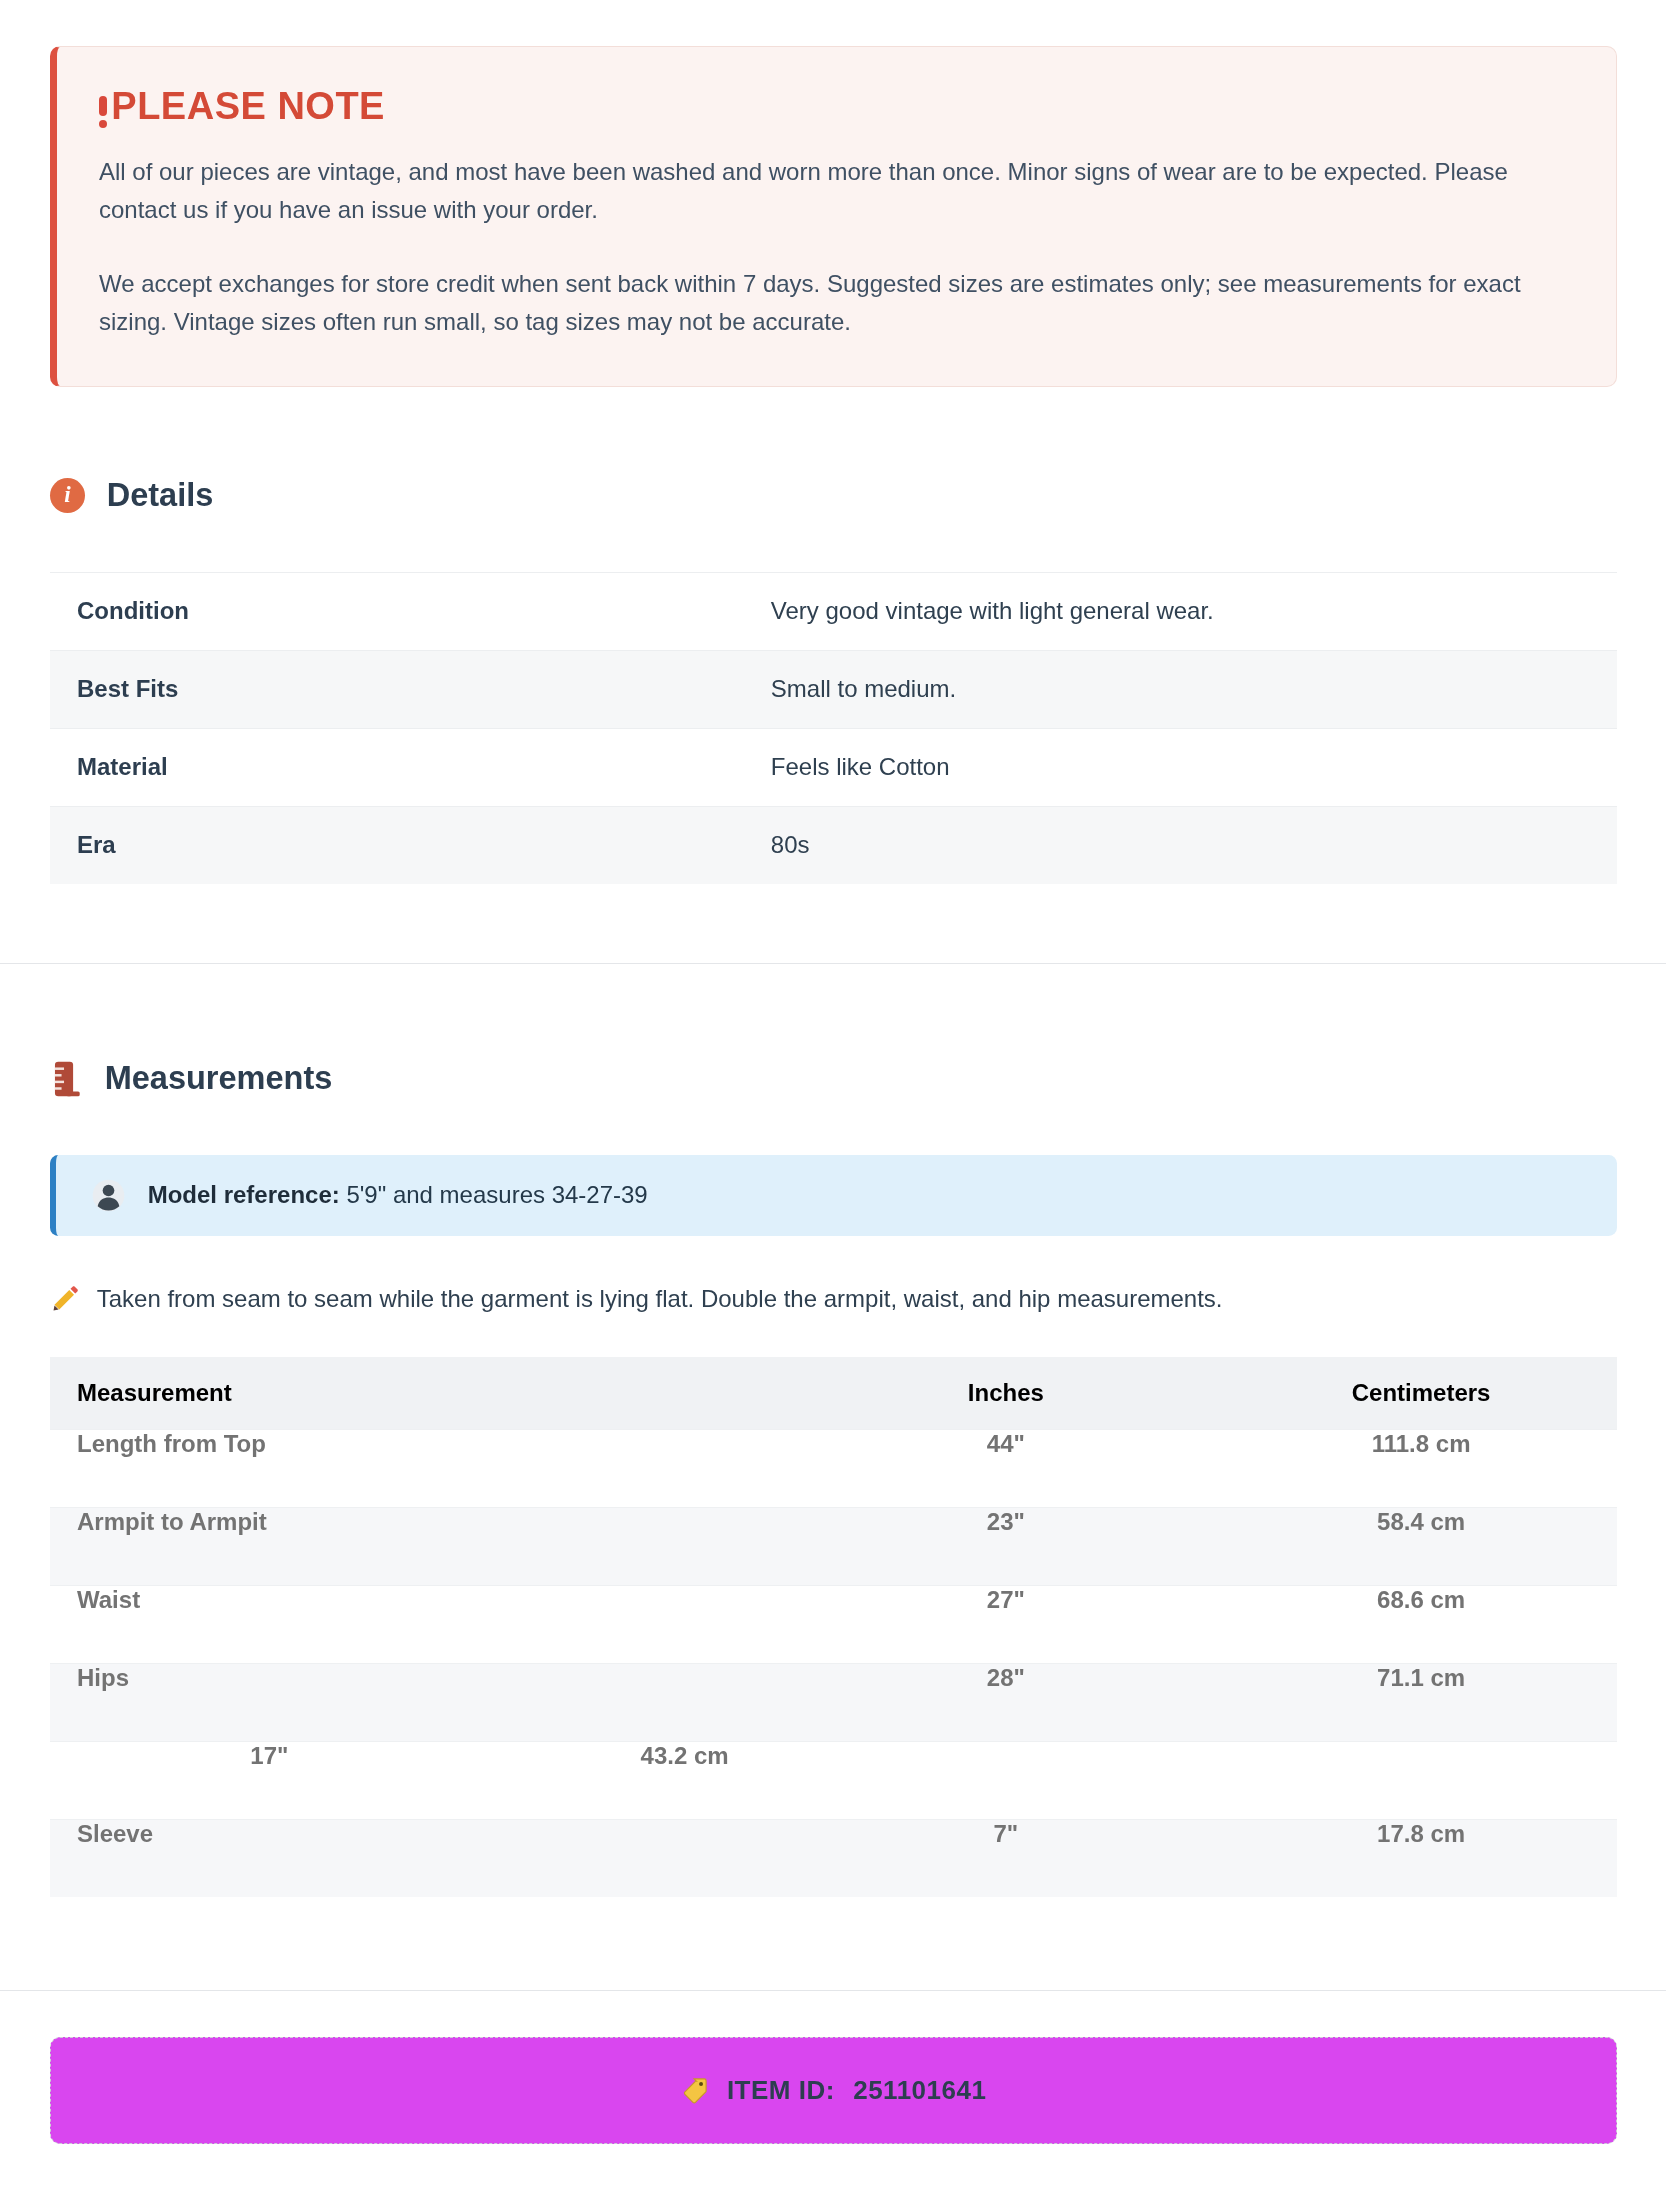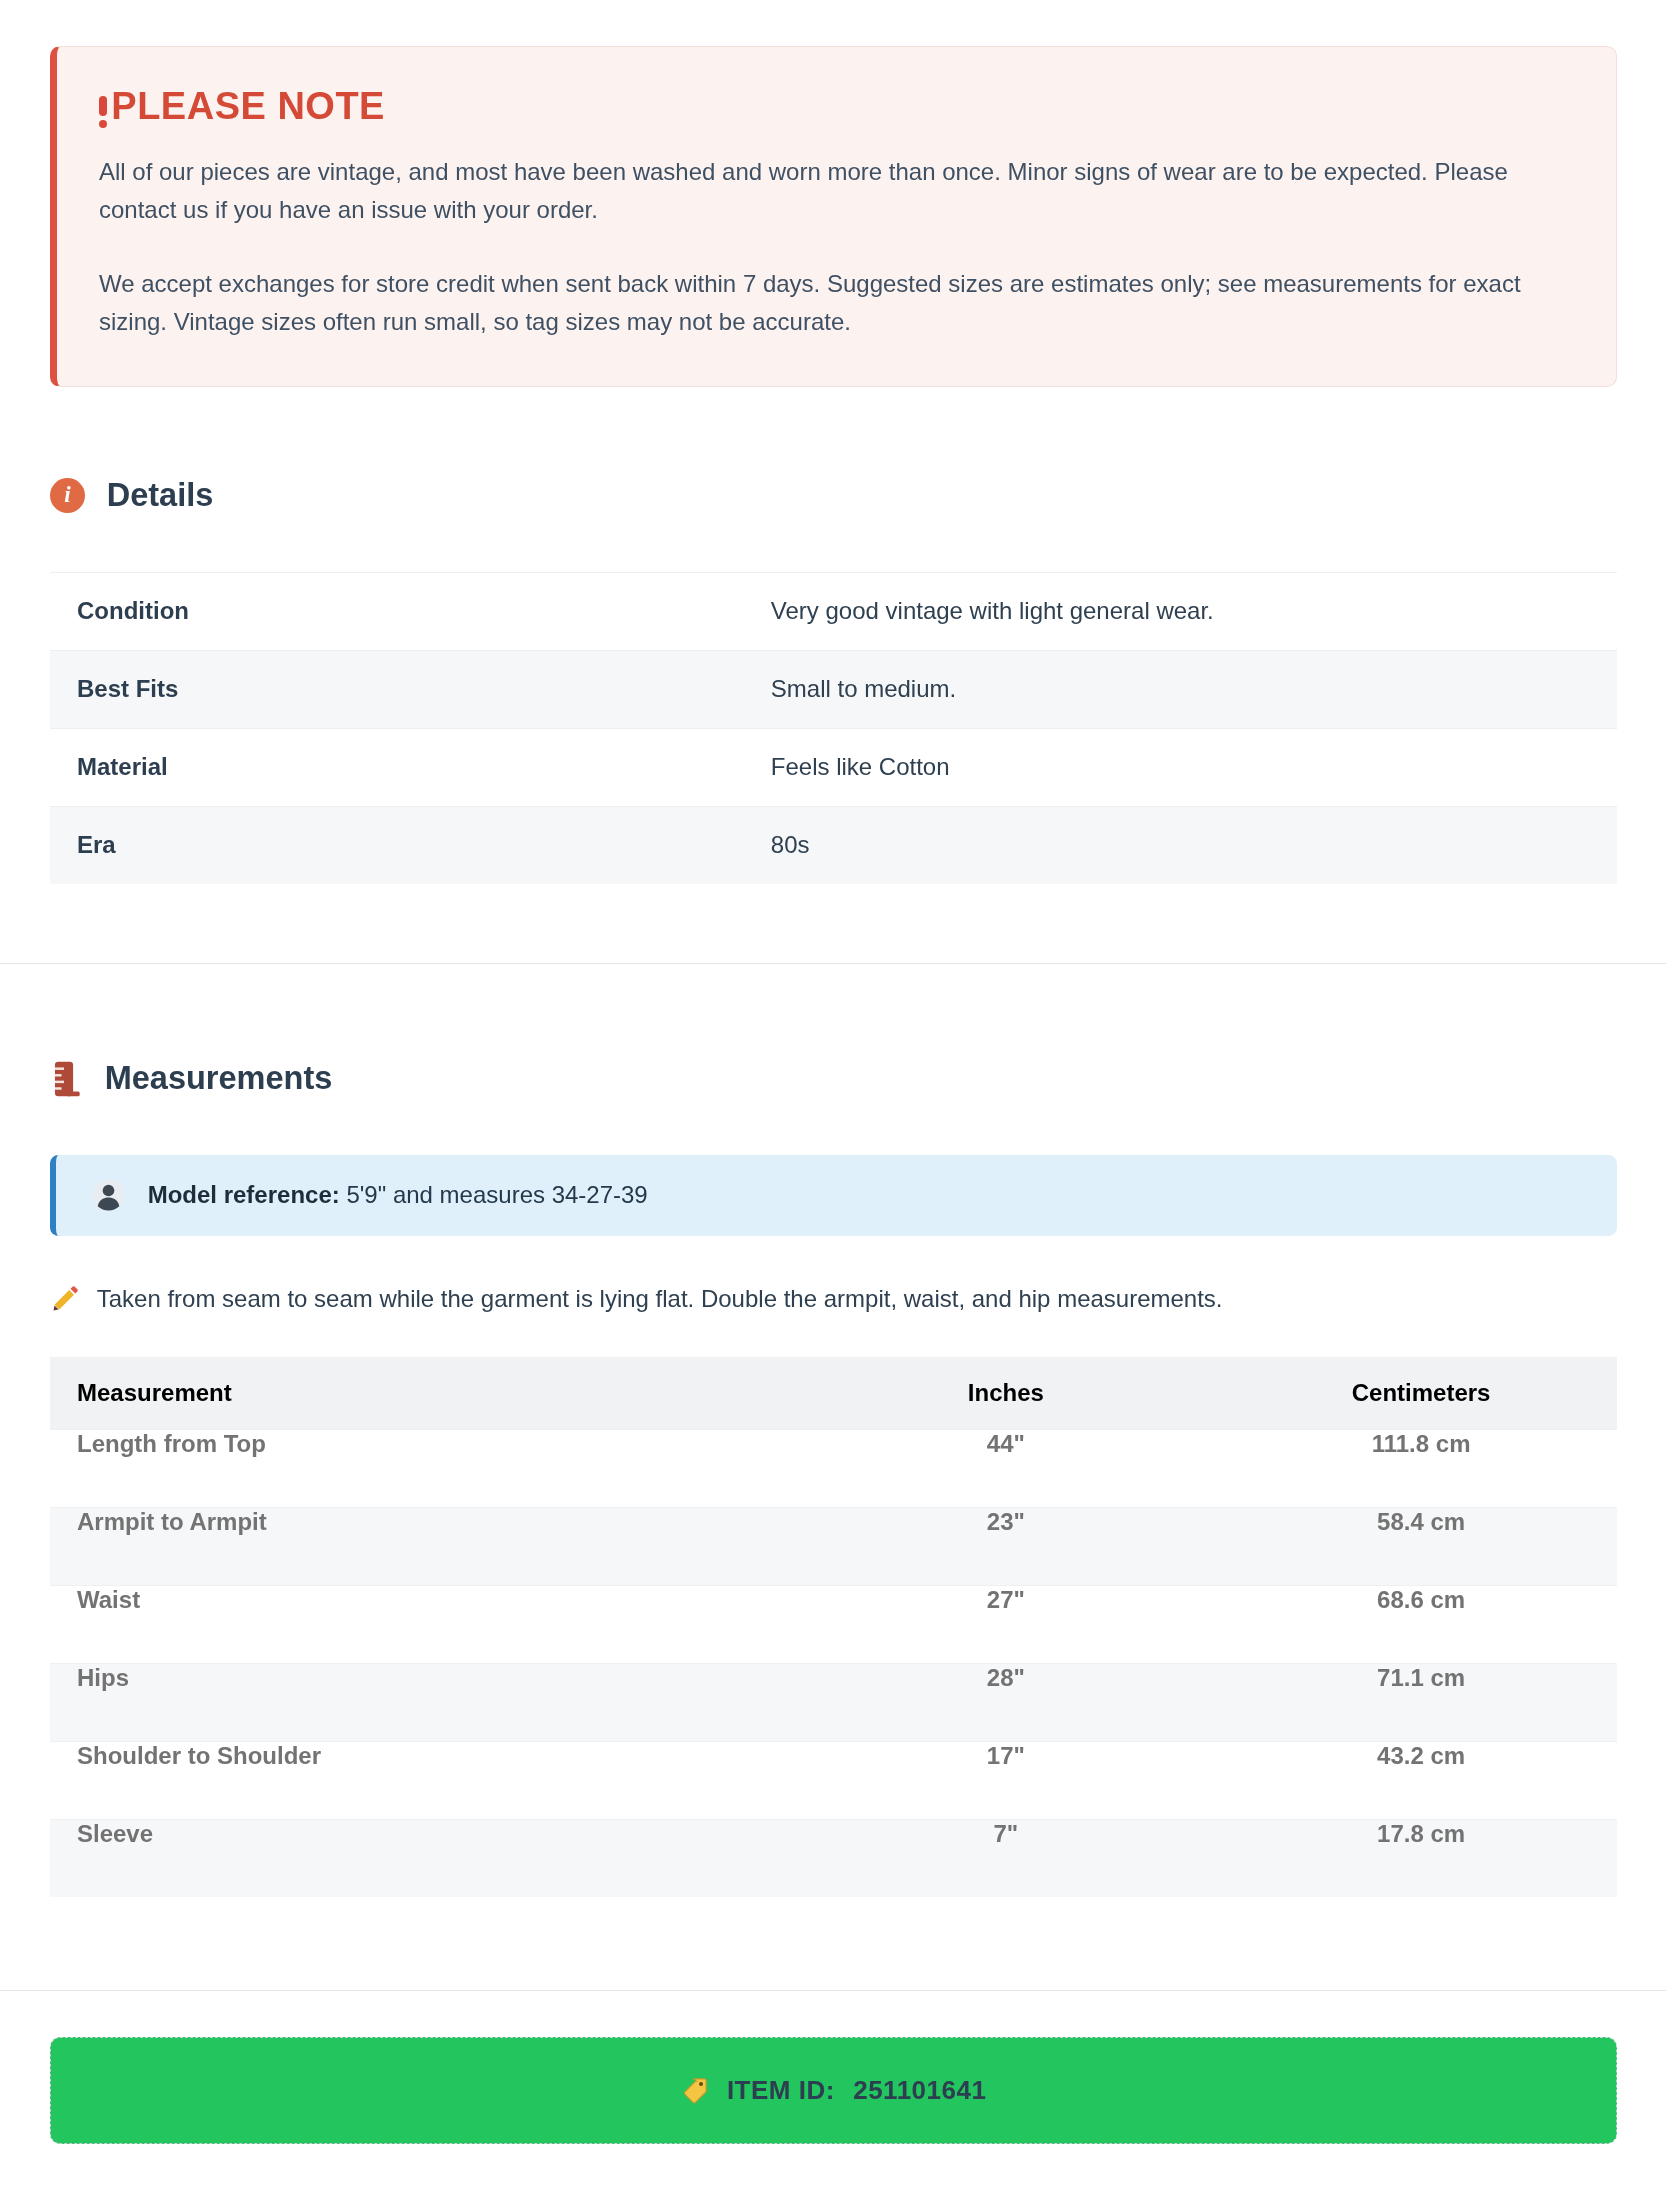--- a/index.html
+++ b/index.html
@@ -134,21 +134,21 @@
     border-top: 0.8px solid #eef0f2;
   }
   .m-row:nth-child(even) { background: #f6f7f9; }
 
   
   .footer-divider { margin-top: 93px; }
   .item-box {
     margin-top: 46px;
     border: 1.7px dashed #ccd0d5;
     border-radius: 10px;
-    background: #22c55e;
+    background: #d946ef;
     min-height: 107px;
     display: flex;
     align-items: center;
     justify-content: center;
     gap: 18.3px;
     font-size: 26px;
     font-weight: 700;
     color: #2d3e50;
     letter-spacing: 0.5px;
   }
@@ -262,21 +262,20 @@
           <div class="c1">Waist</div>
           <div class="c2">27"</div>
           <div class="c3">68.6 cm</div>
         </div>
         <div class="m-row">
           <div class="c1">Hips</div>
           <div class="c2">28"</div>
           <div class="c3">71.1 cm</div>
         </div>
         <div class="m-row">
-          <div class="c1">Shoulder to Shoulder</div>
           <div class="c2">17"</div>
           <div class="c3">43.2 cm</div>
         </div>
         <div class="m-row">
           <div class="c1">Sleeve</div>
           <div class="c2">7"</div>
           <div class="c3">17.8 cm</div>
         </div>
       </div>
     </div>

